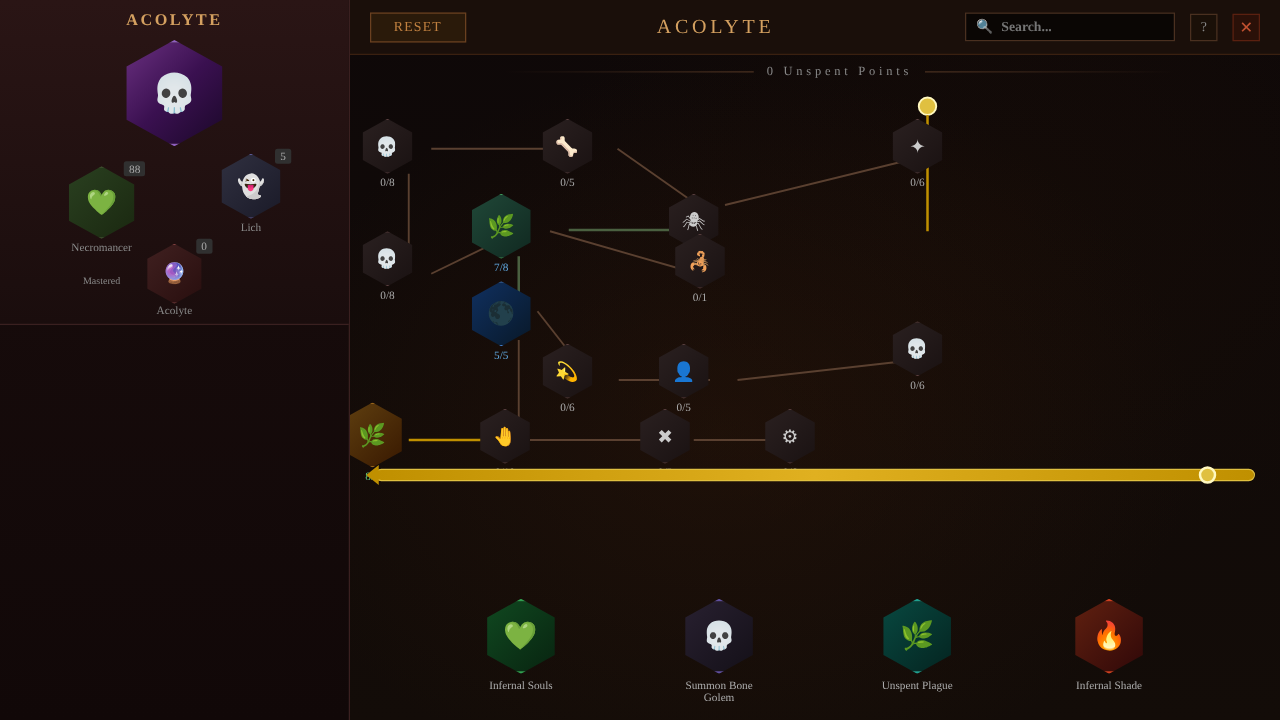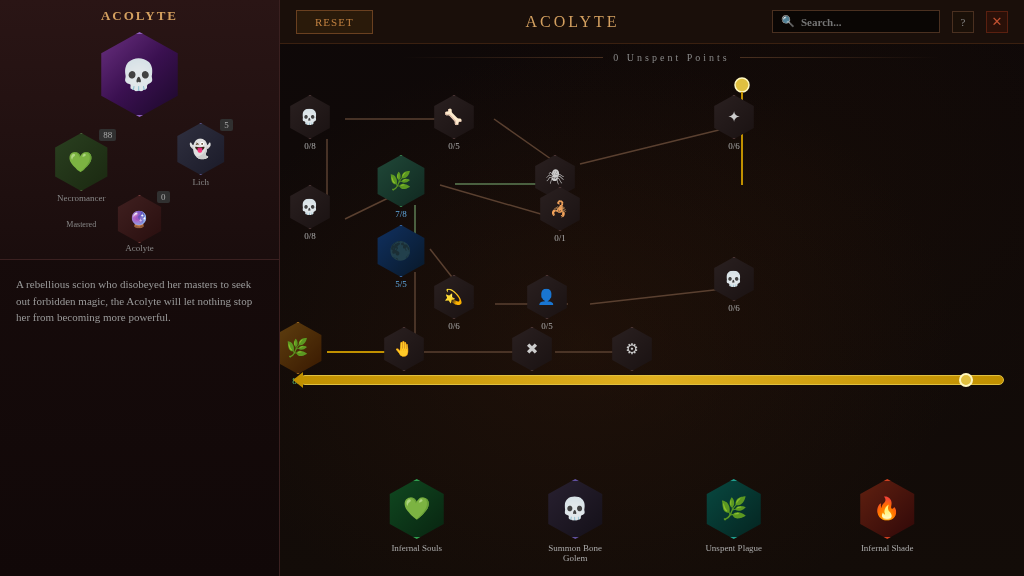--- a/index.html
+++ b/index.html
@@ -496,23 +496,20 @@
 
       <div style="position:absolute; bottom:6px; left:50%; transform:translateX(-50%); display:flex;flex-direction:column;align-items:center;">
         <div style="position:relative;">
           <div style="width:48px;height:48px; clip-path:polygon(50% 0%, 95% 25%, 95% 75%, 50% 100%, 5% 75%, 5% 25%); background:linear-gradient(135deg,#402020,#280e0e); border:1px solid #804040; display:flex;align-items:center;justify-content:center;font-size:16px;">🔮</div>
           <span style="position:absolute;top:-4px;right:-6px;background:#303030;color:#aaa;font-size:9px;padding:1px 4px;border-radius:2px;">0</span>
         </div>
         <div class="sub-class-label">Acolyte</div>
       </div>
     </div>
 
-    <div class="left-panel-desc">
-      <p>A rebellious scion who disobeyed her masters to seek out forbidden magic, the Acolyte will let nothing stop her from becoming more powerful.</p>
-    </div>
   </div>
 
   <div class="right-panel">
 
     <div class="top-bar">
       <button class="reset-btn">Reset</button>
       <div class="skill-tree-title">Acolyte</div>
       <div class="search-container">
         <span class="search-icon-unicode">🔍</span>
         <input class="search-input" type="text" placeholder="Search..." style="">

